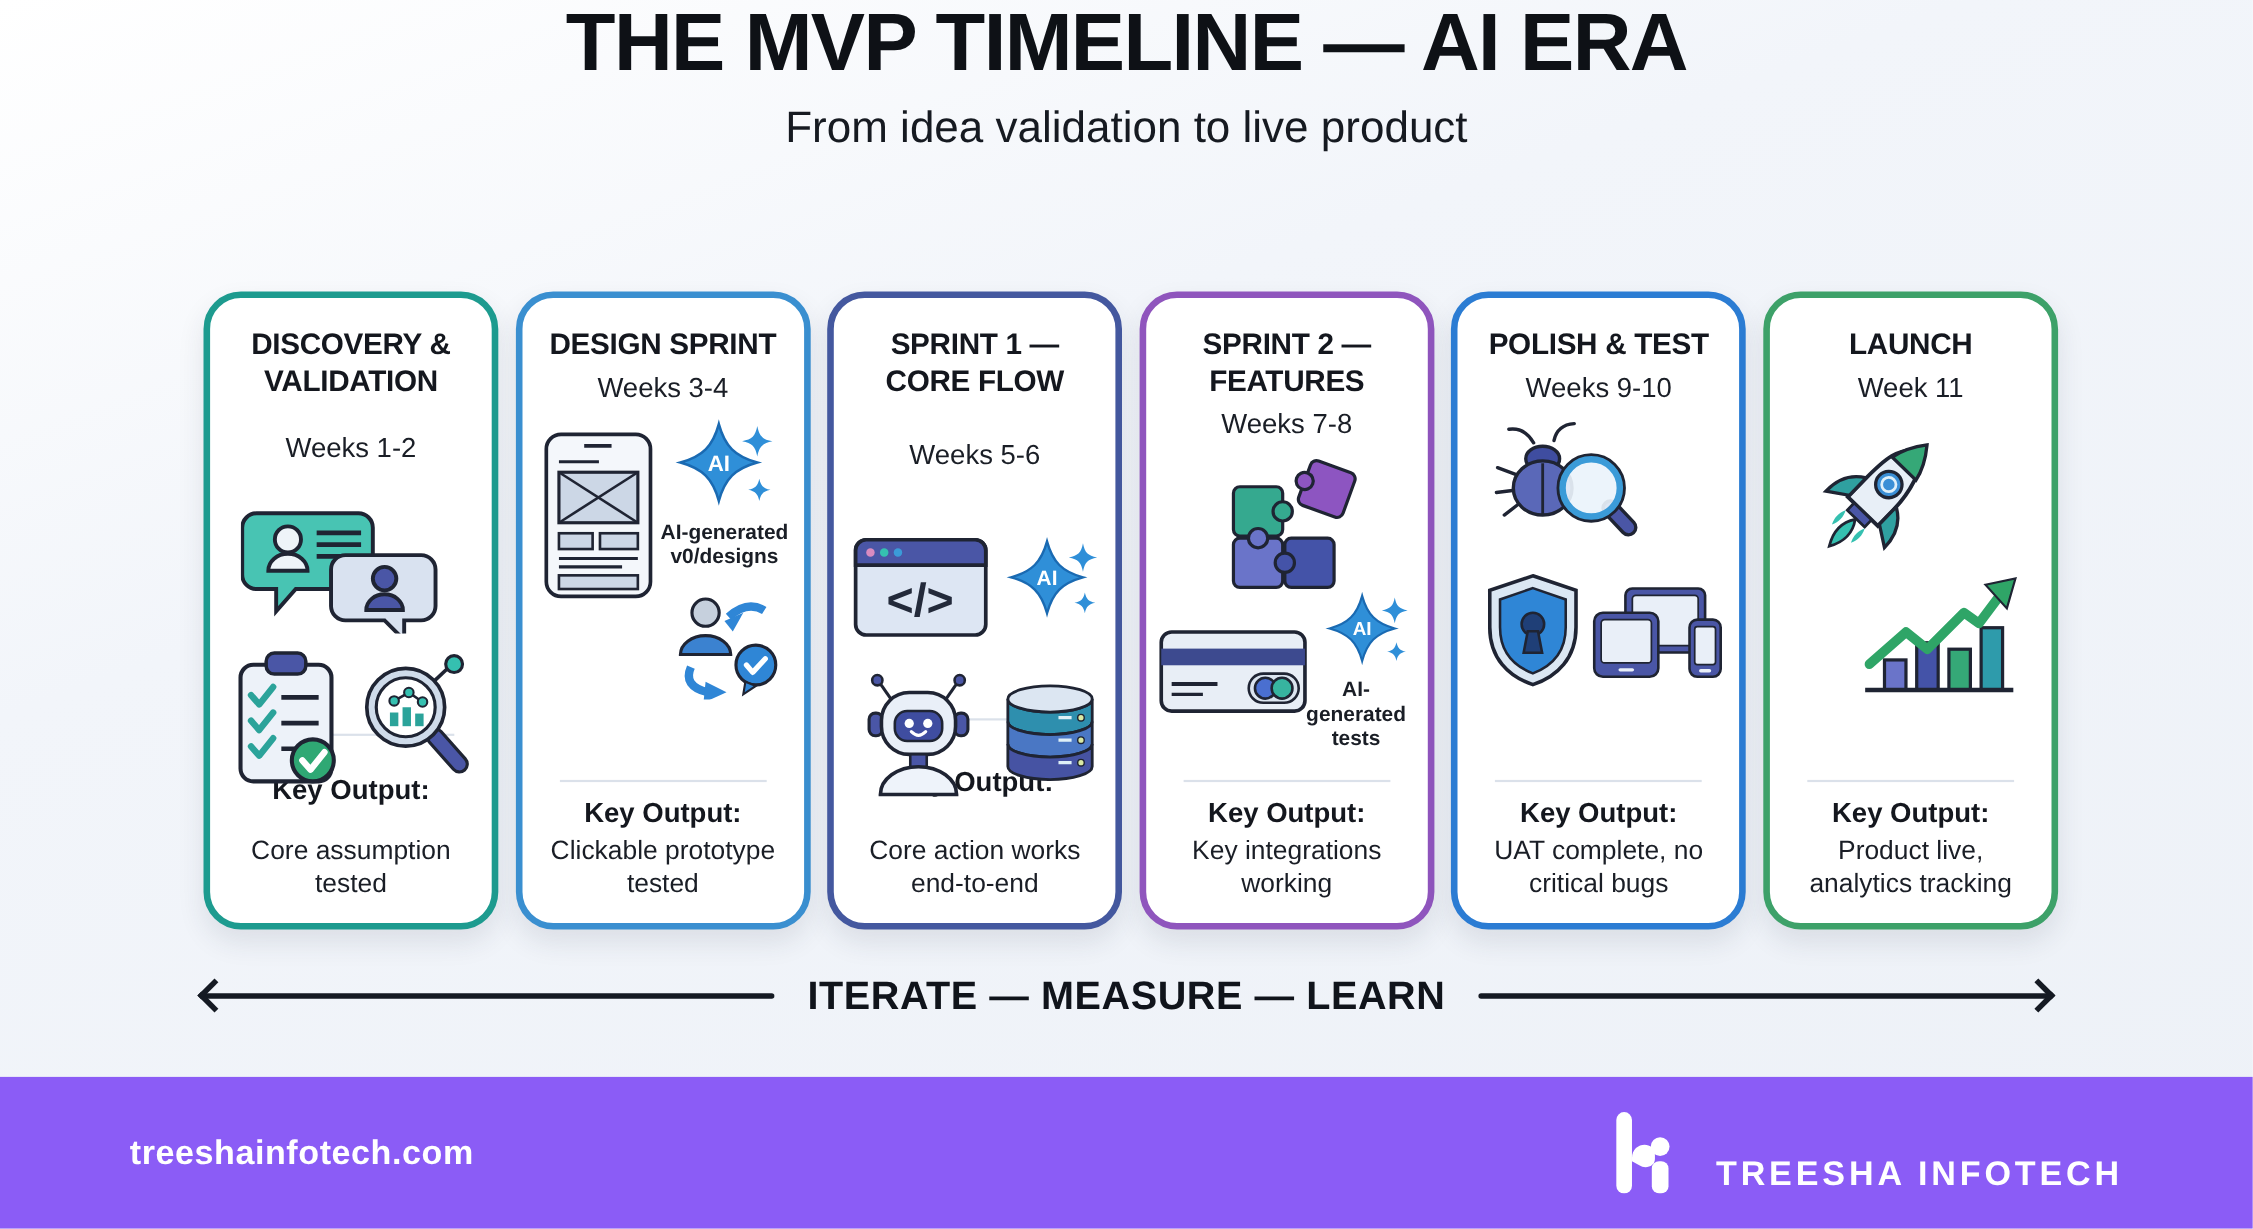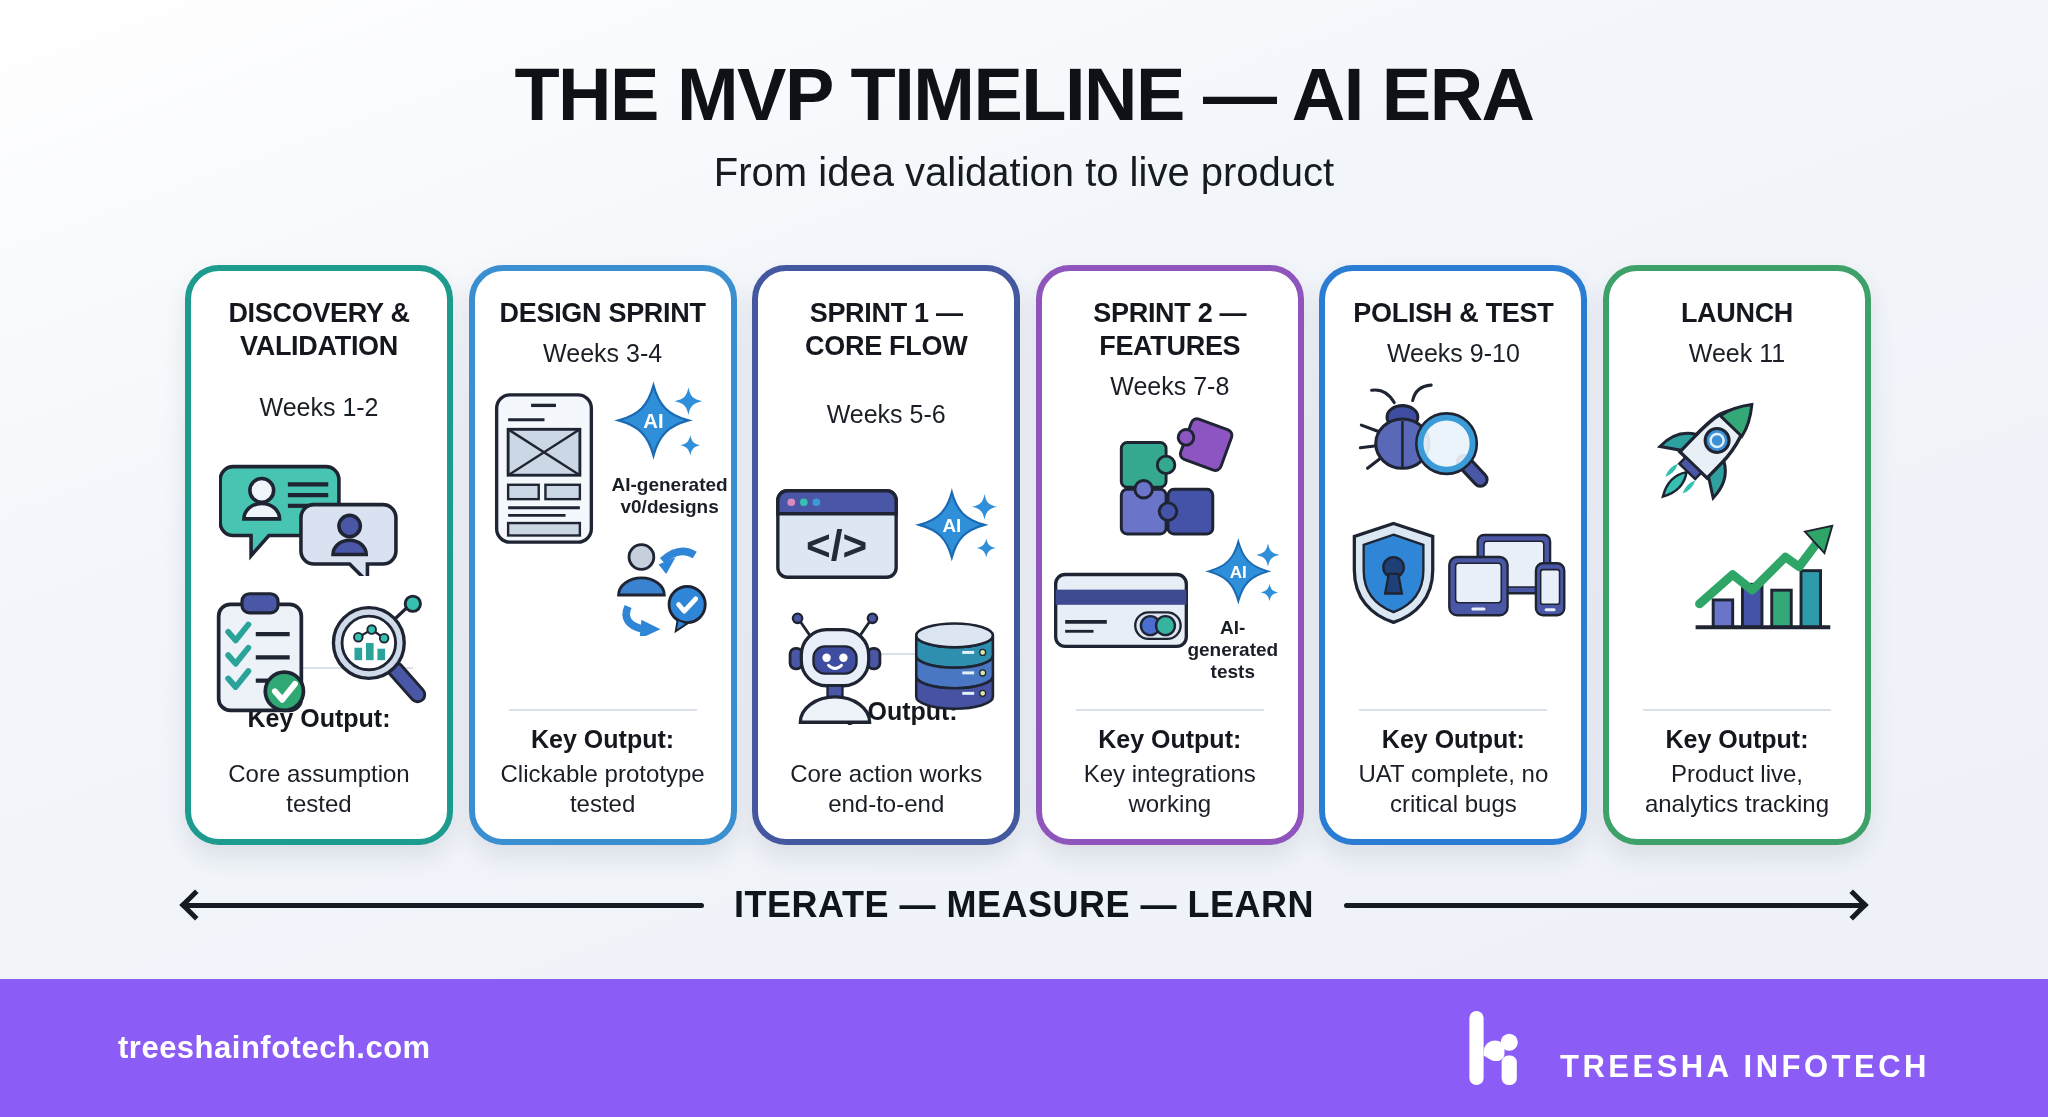--- a/index.html
+++ b/index.html
@@ -2,21 +2,21 @@
 <html><head>
 <meta charset="utf-8">
 <style>
   html,body{margin:0;padding:0;}
   body{
     width:2048px;height:1117px;position:relative;overflow:hidden;
     font-family:"Liberation Sans",sans-serif;color:#14171e;
     background:linear-gradient(160deg,#ffffff 0%,#f2f5fa 35%,#edf1f7 100%);
   }
   .title{
-    text-align:center;padding-top:56px;font-size:74px;font-weight:900;
+    text-align:center;font-size:74px;font-weight:900;
     letter-spacing:-1.5px;color:#0e1116;line-height:1.05;
   }
   .subtitle{text-align:center;margin-top:16px;font-size:40px;color:#161a21;}
   .cards{
     position:absolute;left:185px;top:265px;width:1686px;height:580px;
     display:flex;justify-content:space-between;
   }
   .card{
     width:268px;height:580px;background:#ffffff;border:6px solid #888;
     border-radius:34px;box-sizing:border-box;display:flex;flex-direction:column;
@@ -132,21 +132,21 @@
         <line x1="20" y1="123" x2="95" y2="123" stroke="#1f2433" stroke-width="3"></line>
         <line x1="20" y1="131" x2="80" y2="131" stroke="#1f2433" stroke-width="3"></line>
         <rect x="20" y="139" width="75" height="13" fill="#ccd7e6" stroke="#1f2433" stroke-width="2.5"></rect>
       </svg>
       <svg class="ic" style="left:124px;top:2px;" width="92" height="92" viewBox="0 0 100 100">
         <path d="M44 6 C50 28 60 38 82 44 C60 50 50 60 44 82 C38 60 28 50 6 44 C28 38 38 28 44 6 Z" fill="#2f8fd8" stroke="#1a6ab2" stroke-width="2.5"></path>
         <text x="44" y="52" text-anchor="middle" font-size="22" font-weight="800" fill="#ffffff">AI</text>
         <path d="M82 8 C84 18 87 21 97 23 C87 25 84 28 82 38 C80 28 77 25 67 23 C77 21 80 18 82 8 Z" fill="#2f8fd8"></path>
         <path d="M84 60 C85.5 67 88 69.5 95 71 C88 72.5 85.5 75 84 82 C82.5 75 80 72.5 73 71 C80 69.5 82.5 67 84 60 Z" fill="#2f8fd8"></path>
       </svg>
-      <div class="ai-caption" style="left:121px;top:96px;width:120px;">AI-generated v0/designs</div>
+      <div class="ai-caption" style="left:110px;top:96px;width:120px;">AI-generated v0/designs</div>
       <svg class="ic" style="left:116px;top:158px;" width="110" height="100" viewBox="0 0 115 105">
         <path d="M60 26 q18 -16 34 -6" fill="none" stroke="#2f86d6" stroke-width="8"></path>
         <polygon points="56,30 74,22 64,40" fill="#2f86d6"></polygon>
         <circle cx="38" cy="22" r="13" fill="#c6d0dd" stroke="#1f2433" stroke-width="3"></circle>
         <path d="M14 62 a24 18 0 0 1 48 0 z" fill="#3b82d0" stroke="#1f2433" stroke-width="3"></path>
         <path d="M24 74 q-8 18 16 24" fill="none" stroke="#2f86d6" stroke-width="8"></path>
         <polygon points="38,88 58,98 36,108" fill="#2f86d6"></polygon>
         <circle cx="86" cy="72" r="19" fill="#2f86d6" stroke="#1f2433" stroke-width="3"></circle>
         <path d="M76 88 l-2 12 l12 -8 z" fill="#2f86d6" stroke="#1f2433" stroke-width="2"></path>
         <path d="M77 72 l6 7 l12 -13" fill="none" stroke="#ffffff" stroke-width="5" stroke-linecap="round" stroke-linejoin="round"></path>

